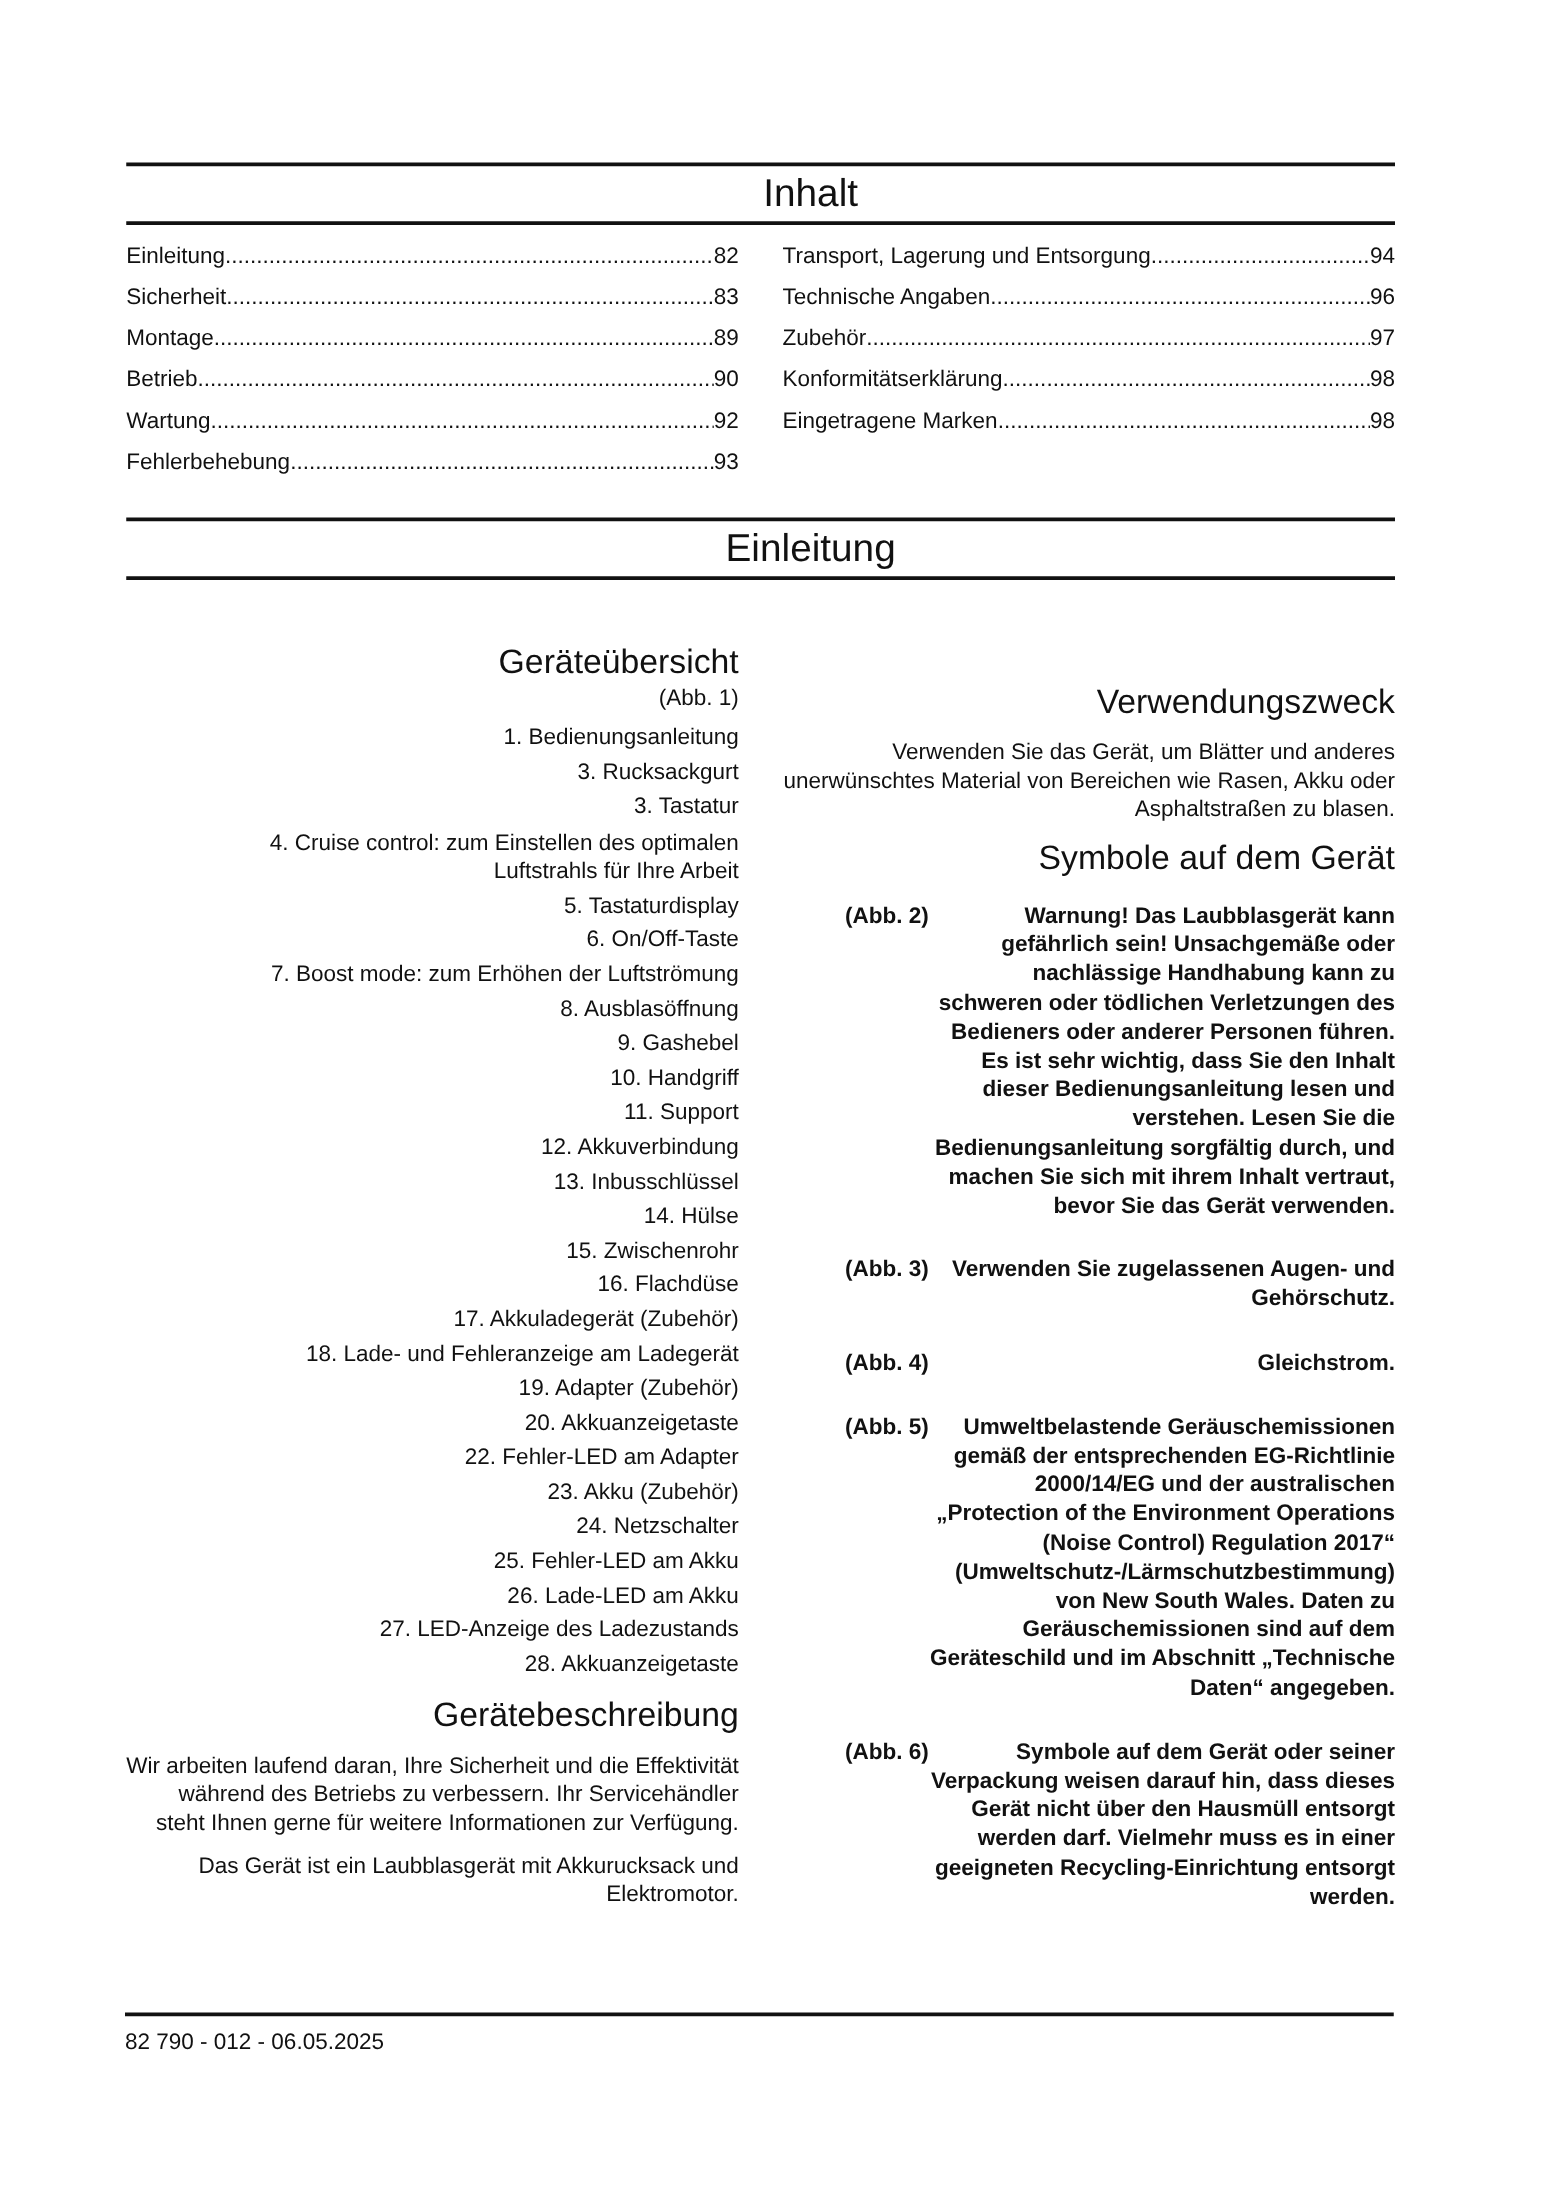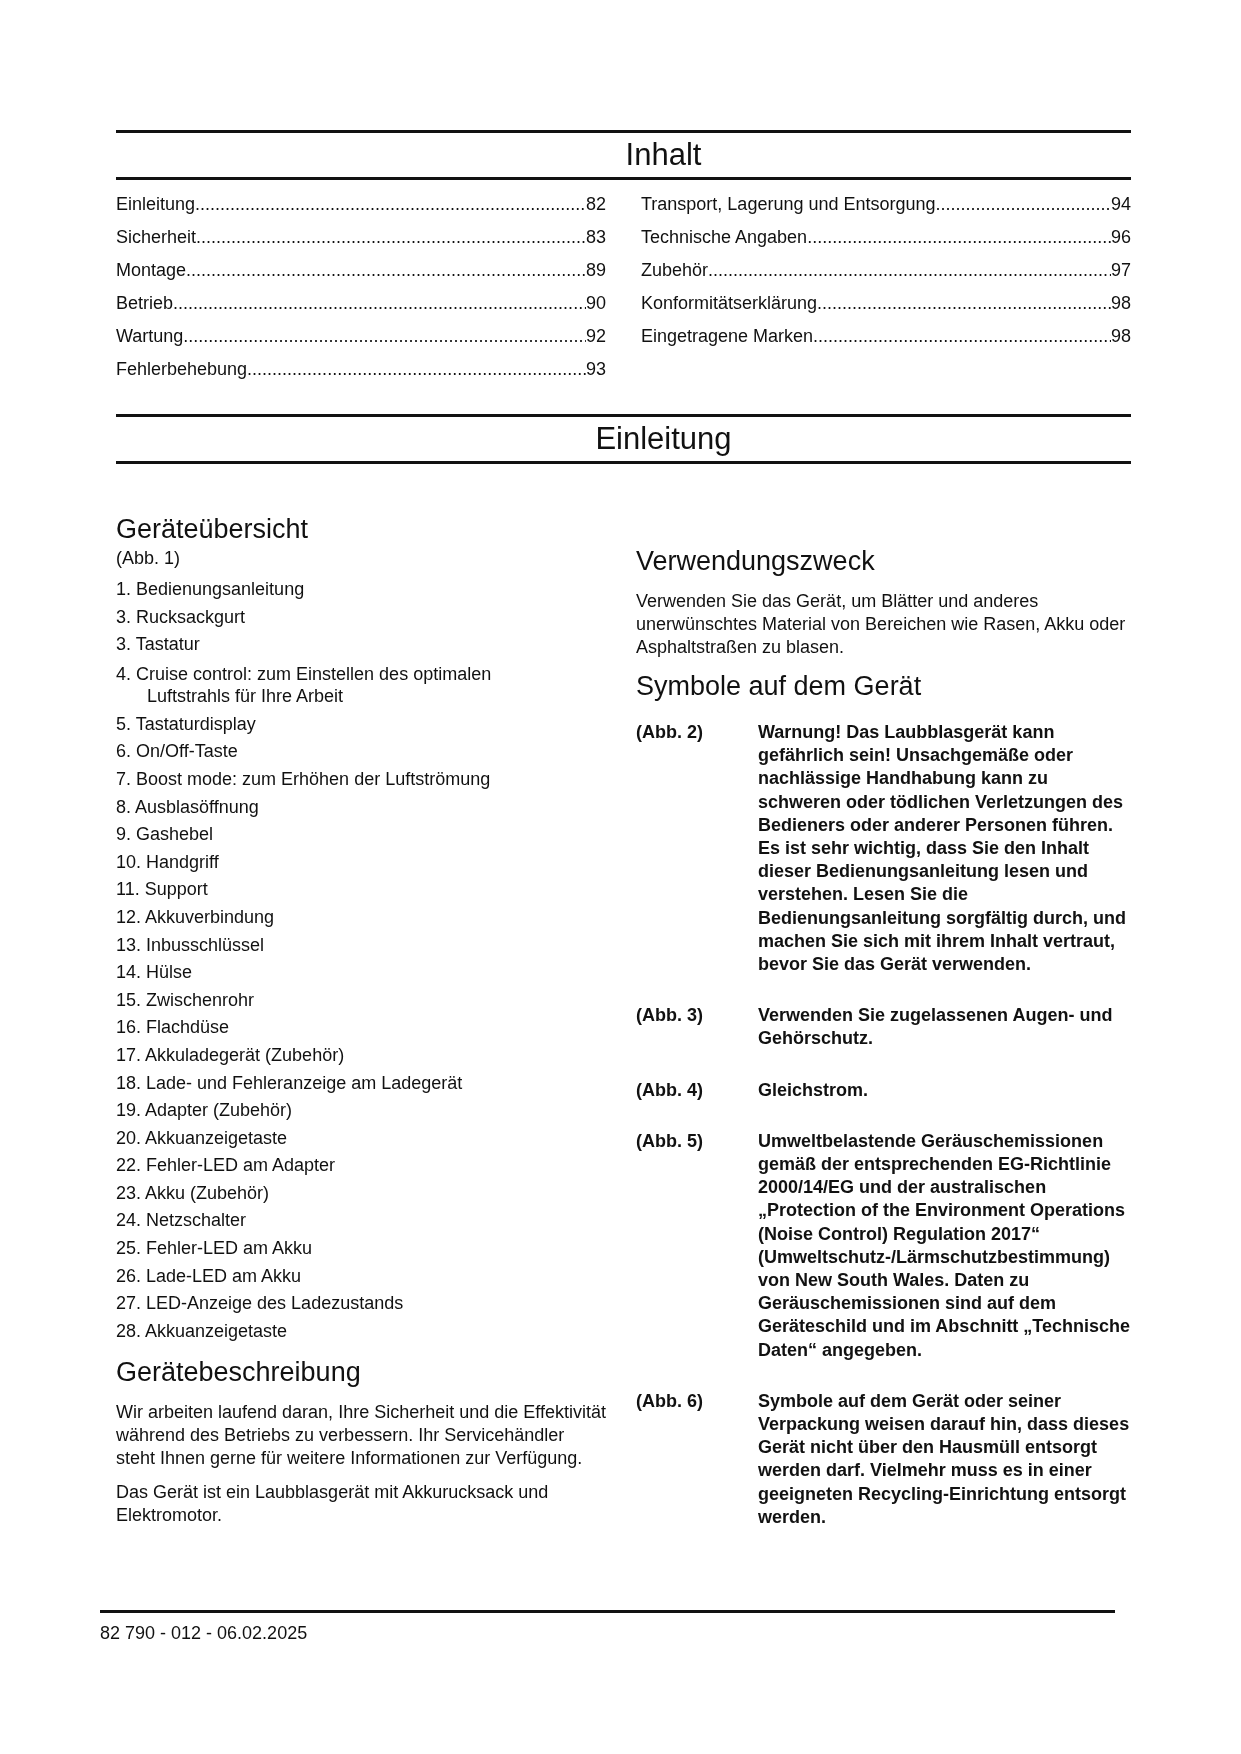--- a/index.html
+++ b/index.html
@@ -10,21 +10,21 @@
     body {
       width: 1241px;
       height: 1754px;
       position: relative;
       font-family: "Liberation Sans", sans-serif;
       color: #111111;
       overflow: hidden;
     }
     .page {
       position: absolute;
-      left: 116px;
+      left: 101px;
       top: 130px;
       width: 1015px;
     }
     .rule {
       height: 3px;
       background: #111;
       width: 1015px;
     }
     .big-title {
       text-align: center;
@@ -64,20 +64,21 @@
       content: "..............................................................................................................................................................";
     }
     .toc-row .p { flex: 0 0 auto; }
 
     
     .section-head { margin-top: 28px; }
     .cols {
       display: flex;
       justify-content: space-between;
       margin-top: 48px;
+      text-align: right;
     }
     .col-left { width: 490px; }
     .col-right { width: 495px; padding-top: 32px; }
     h2 {
       font-weight: normal;
       font-size: 27px;
       line-height: 34px;
       margin: 0;
     }
     .sub {
@@ -269,14 +270,14 @@
       <div class="sym-row">
         <span class="ref">(Abb. 6)</span>
         <span class="txt">Symbole auf dem Gerät oder seiner Verpackung weisen darauf hin, dass dieses Gerät nicht über den Hausmüll entsorgt werden darf. Vielmehr muss es in einer geeigneten Recycling-Einrichtung entsorgt werden.</span>
       </div>
     </div>
   </div>
 </div>
 
 <div class="footer">
   <div class="rule"></div>
-  <div class="footer-text">82 790 - 012 - 06.02.2025</div>
+  <div class="footer-text">82 790 - 012 - 06.05.2025</div>
 </div>
 
 </body></html>

